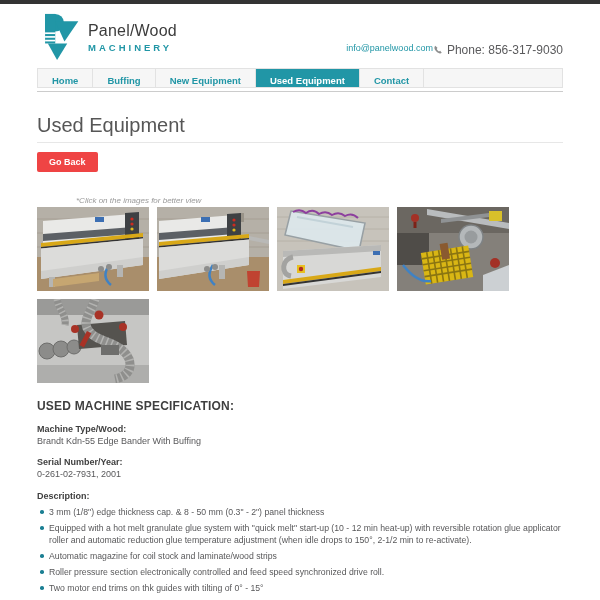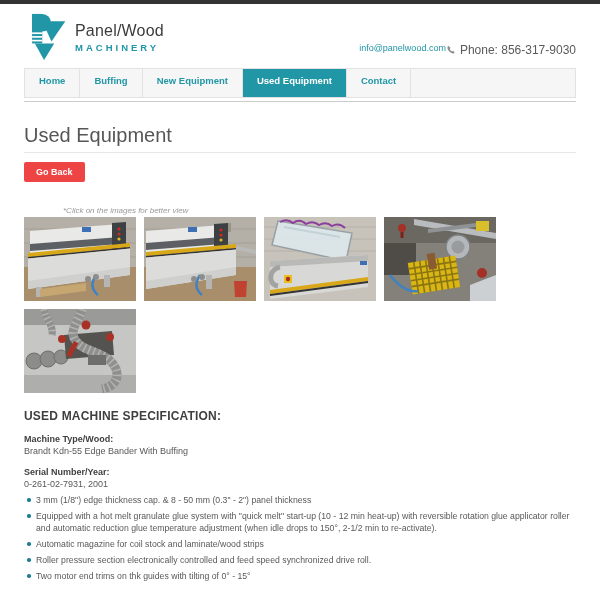--- a/index.html
+++ b/index.html
@@ -1,33 +1,33 @@
 <!DOCTYPE html>
 <html><head>
 <meta charset="utf-8">
 <style>
   * { margin:0; padding:0; box-sizing:border-box; }
   html,body { width:600px; height:600px; overflow:hidden; background:#fff;
     font-family:"Liberation Sans","DejaVu Sans",sans-serif; color:#58585a; }
   .topbar { height:4px; background:#333333; }
-  .container { padding:0 24px; }
+  .container { padding:0 37px; }
 
   
   .header { display:flex; justify-content:space-between; align-items:flex-end; padding:9px 0 7px; }
   .brand { display:flex; align-items:center; cursor:pointer; }
   .brand-mark { width:42px; height:48px; }
   .brand-text { margin-left:9px; }
   .brand-title { font-size:16px; color:#3c3c3c; letter-spacing:.2px; }
   .brand-sub { font-size:9.5px; font-weight:bold; color:#2196a6; letter-spacing:3px; margin-top:2px; }
   .contact { display:flex; align-items:flex-start; gap:0; padding-bottom:4px; }
   .contact-email { font-size:9px; color:#2196a6; text-decoration:none; }
   .contact-phone { font-size:12px; color:#5a5a5c; display:flex; align-items:center; gap:4px; }
 
   
-  .nav { display:flex; background:#f6f6f6; border:1px solid #e2e2e2; height:30px; }
+  .nav { display:flex; background:#f6f6f6; border:1px solid #e2e2e2; height:20px; }
   .nav-item { line-height:24px; padding:0 14px; font-size:9.5px; font-weight:bold;
     color:#2196a6; border-right:1px solid #e2e2e2; cursor:pointer; white-space:nowrap; }
   .nav-item.active { background:#2196a6; color:#fff; }
   .nav-rule { border:none; border-top:1px solid #cccccc; margin-top:3px; }
 
   
   .page-title { font-size:20px; font-weight:400; color:#565656; margin-top:22px; line-height:22px; }
   .title-rule { border:none; border-top:1px solid #e7e7e7; margin-top:6px; }
   .go-back { display:inline-block; margin-top:9px; background:#ef4444; color:#fff;
     font-size:9px; font-weight:bold; padding:5px 12px; border:none; border-radius:2px; cursor:pointer; }
@@ -242,20 +242,21 @@
 
   
   <div class="spec-heading">USED MACHINE SPECIFICATION:</div>
 
   <div class="spec-label">Machine Type/Wood:</div>
   <div class="spec-value">Brandt Kdn-55 Edge Bander With Buffing</div>
 
   <div class="spec-label">Serial Number/Year:</div>
   <div class="spec-value">0-261-02-7931, 2001</div>
 
+  <div class="desc-label">Description:</div>
   <ul class="desc-list">
     <li>3 mm (1/8") edge thickness cap. &amp; 8 - 50 mm (0.3" - 2") panel thickness</li>
     <li>Equipped with a hot melt granulate glue system with "quick melt" start-up (10 - 12 min heat-up) with reversible rotation glue applicator roller and automatic reduction glue temperature adjustment (when idle drops to 150°, 2-1/2 min to re-activate).</li>
     <li>Automatic magazine for coil stock and laminate/wood strips</li>
     <li>Roller pressure section electronically controlled and feed speed synchronized drive roll.</li>
     <li>Two motor end trims on thk guides with tilting of 0° - 15°</li>
 
   </ul>
 </div>
 

